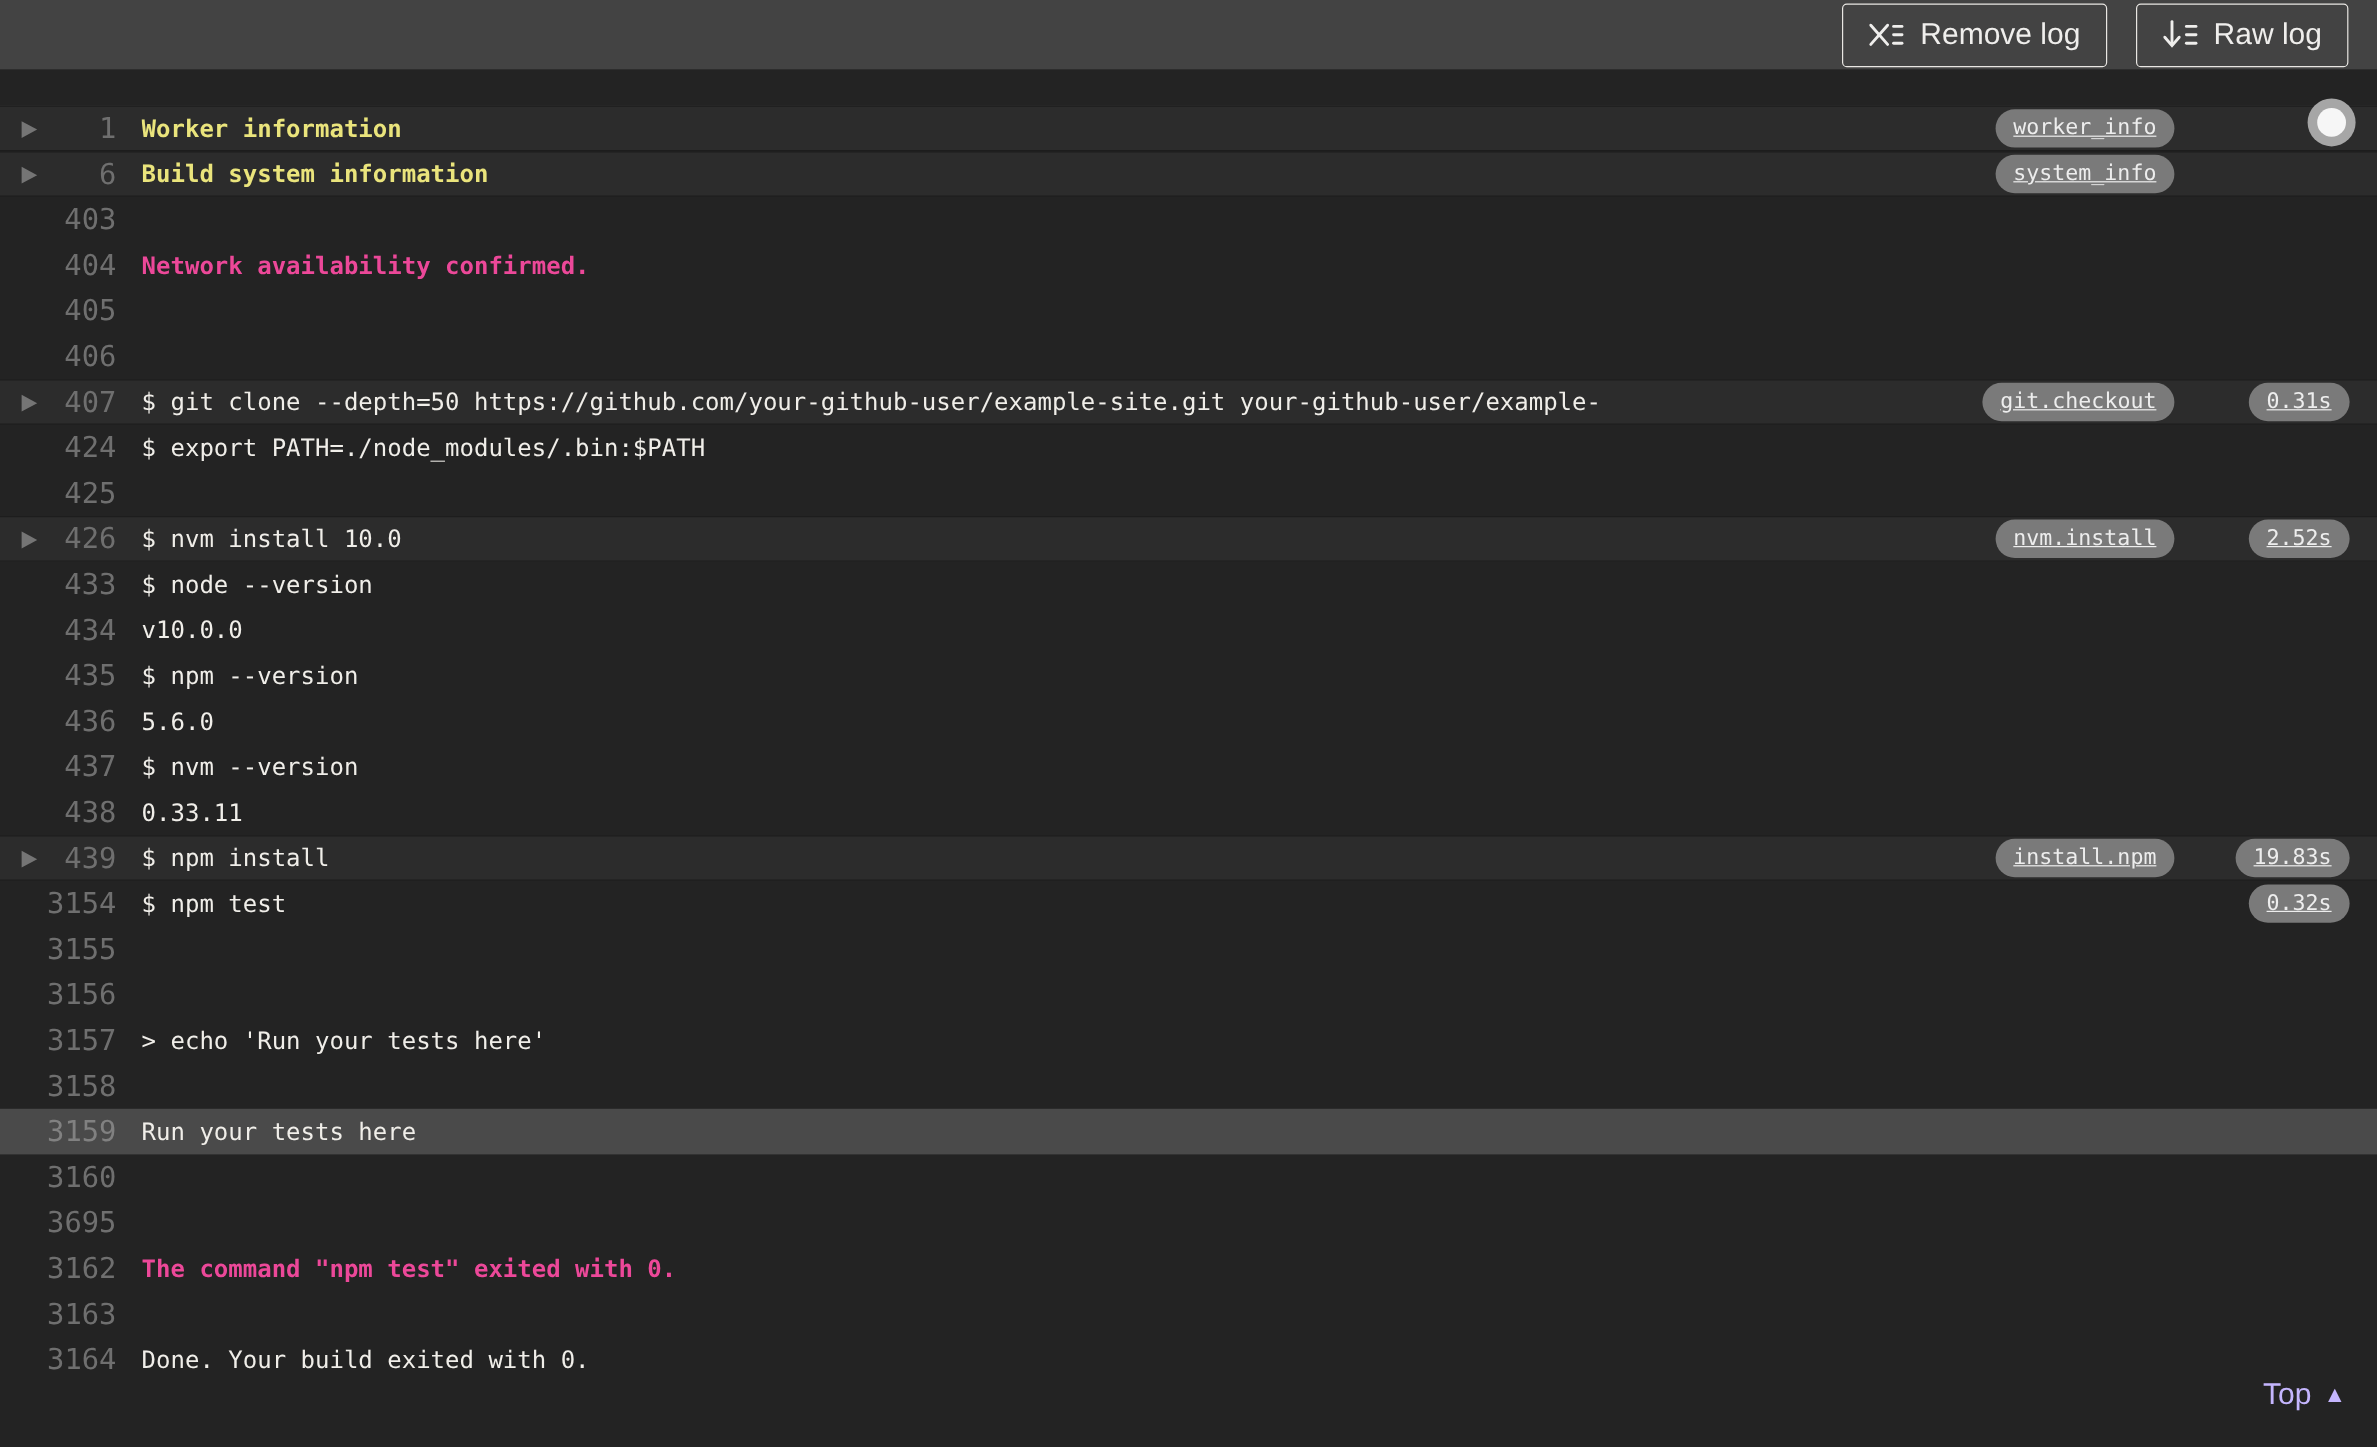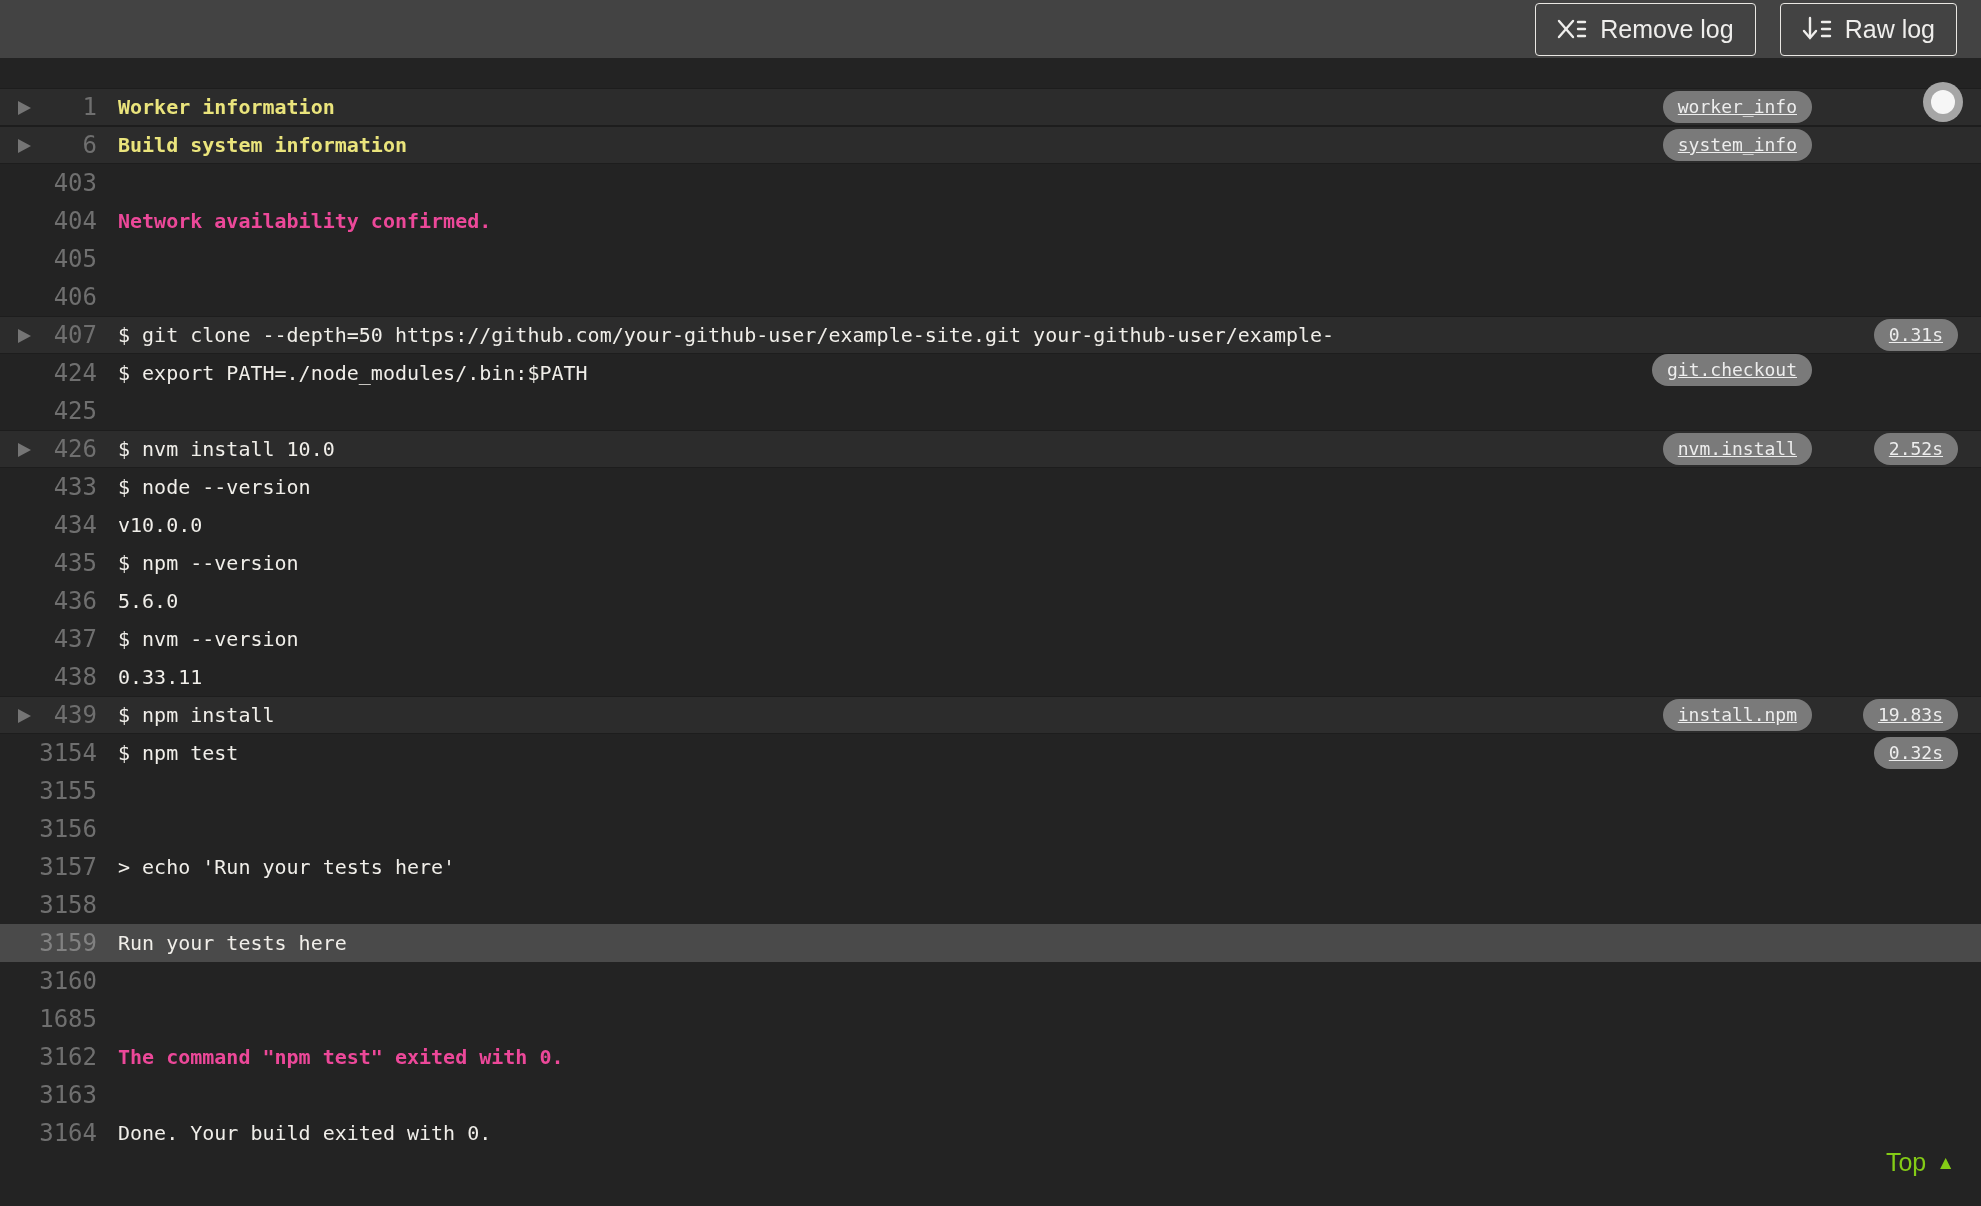--- a/index.html
+++ b/index.html
@@ -72,21 +72,21 @@
     background:#a6a6a6; cursor:pointer;
   }
   .scroll-dot::after {
     content:""; position:absolute; left:8px; top:8px;
     width:24px; height:24px; border-radius:50%; background:#f6f6f6;
   }
 
   
   .top-link {
     position:absolute; right:26px; bottom:4px;
-    color:#84cc16; font-family:"Liberation Sans", sans-serif; font-size:25px;
+    color:#c4b5fd; font-family:"Liberation Sans", sans-serif; font-size:25px;
     display:flex; align-items:center; gap:10px; cursor:pointer;
   }
   .top-link .tri { font-size:19px; }
 </style>
 </head>
 <body>
 
 <div class="toolbar">
   <button class="tb-btn">
     <span>
@@ -157,21 +157,21 @@
 
     <span class="num">406</span>
     <span class="txt"></span>
 
   </div>
 
   <div class="row fold section">
     <span class="arrow"></span>
     <span class="num">407</span>
     <span class="txt">$ git clone --depth=50 https://github.com/your-github-user/example-site.git your-github-user/example-</span>
-    <span class="pill tag" style="display: block; margin-top: 35px;">git.checkout</span>
+    <span class="pill tag" style="display: block;">git.checkout</span>
     <span class="pill dur" style="display: block;">0.31s</span>
   </div>
 
   <div class="row">
 
     <span class="num">424</span>
     <span class="txt">$ export PATH=./node_modules/.bin:$PATH</span>
 
   </div>
 
@@ -283,21 +283,21 @@
 
   <div class="row">
 
     <span class="num">3160</span>
     <span class="txt"></span>
 
   </div>
 
   <div class="row">
 
-    <span class="num">1685</span>
+    <span class="num">3695</span>
     <span class="txt"></span>
 
   </div>
 
   <div class="row style-success">
 
     <span class="num">3162</span>
     <span class="txt">The command "npm test" exited with 0.</span>
 
   </div>

